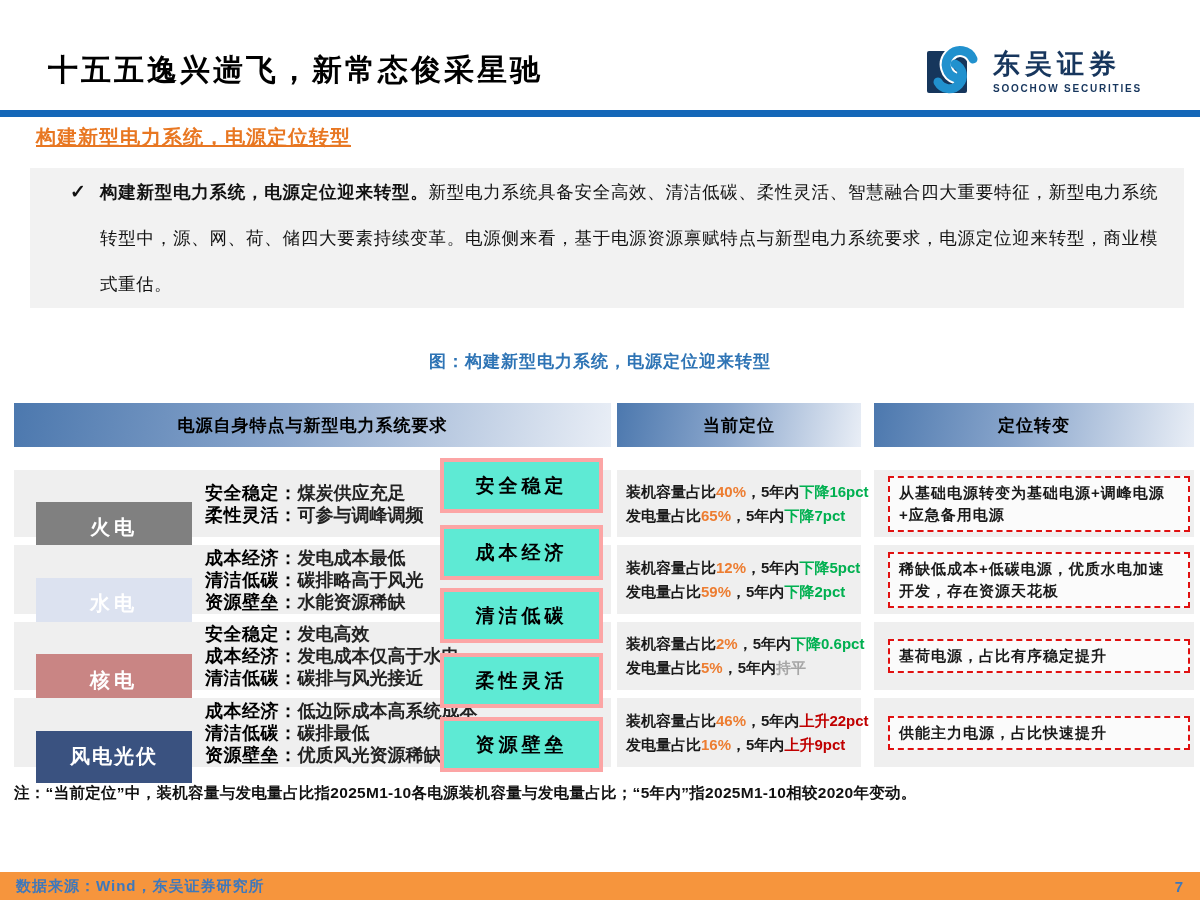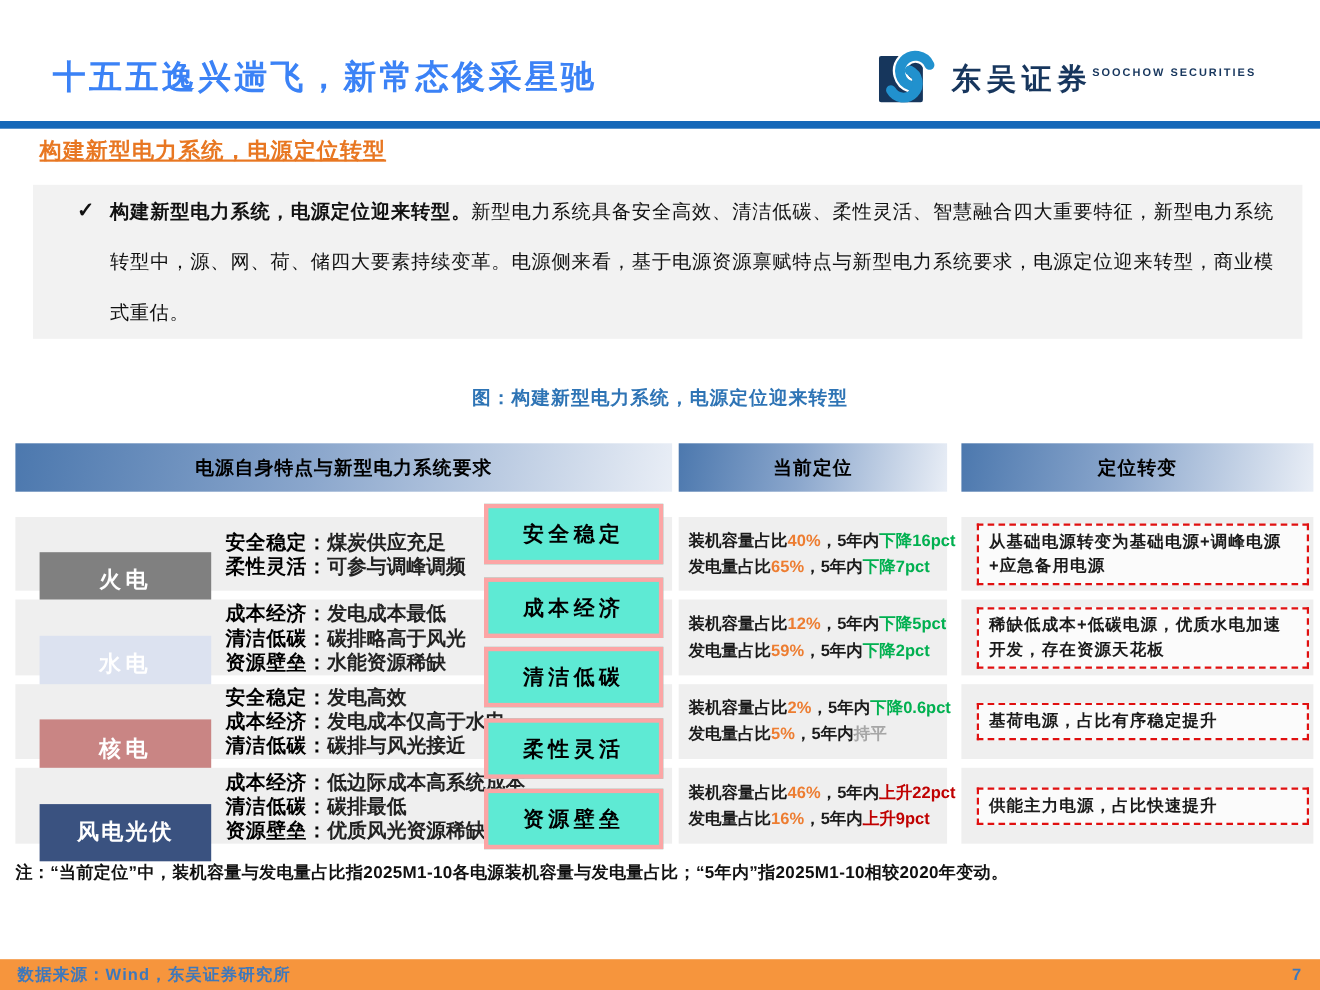--- a/index.html
+++ b/index.html
@@ -1,23 +1,23 @@
 <!DOCTYPE html>
 <html><head>
 <meta charset="utf-8">
 <style>
   html,body{margin:0;padding:0;}
   body{font-family:"Liberation Sans",sans-serif;background:#ffffff;}
   .slide{position:relative;width:1200px;height:900px;background:#ffffff;overflow:hidden;}
 
   
-  .title{position:absolute;left:48px;top:50px;font-size:30px;font-weight:bold;color:#3b82f6;
+  .title{position:absolute;left:48px;top:50px;font-size:30px;font-weight:bold;color:#000000;
          letter-spacing:3px;font-family:"DejaVu Serif",serif;}
   .logo{position:absolute;top:44px;right:58px;display:flex;align-items:center;gap:10px;}
-  .logo-text{display:flex;line-height:1.1;justify-content:center;}
+  .logo-text{display:flex;flex-direction:column;line-height:1.1;justify-content:center;}
   .logo-cn{font-size:27px;font-weight:bold;color:#17365D;letter-spacing:5px;}
   .logo-en{font-size:10px;font-weight:bold;color:#17365D;letter-spacing:1.8px;margin-top:3px;}
   .rule{position:absolute;left:0;top:110px;width:1200px;height:7px;background:#1467B8;}
 
   .section-h{position:absolute;left:36px;top:124px;font-size:20px;font-weight:bold;color:#E87722;
              text-decoration:underline;letter-spacing:1px;}
 
   .bullet-box{position:absolute;left:30px;top:168px;width:1154px;height:140px;background:#F2F2F2;}
   .bullet{position:relative;margin:1px 26px 0 70px;font-size:17.5px;line-height:46px;
           text-align:justify;color:#111;letter-spacing:0.5px;}

